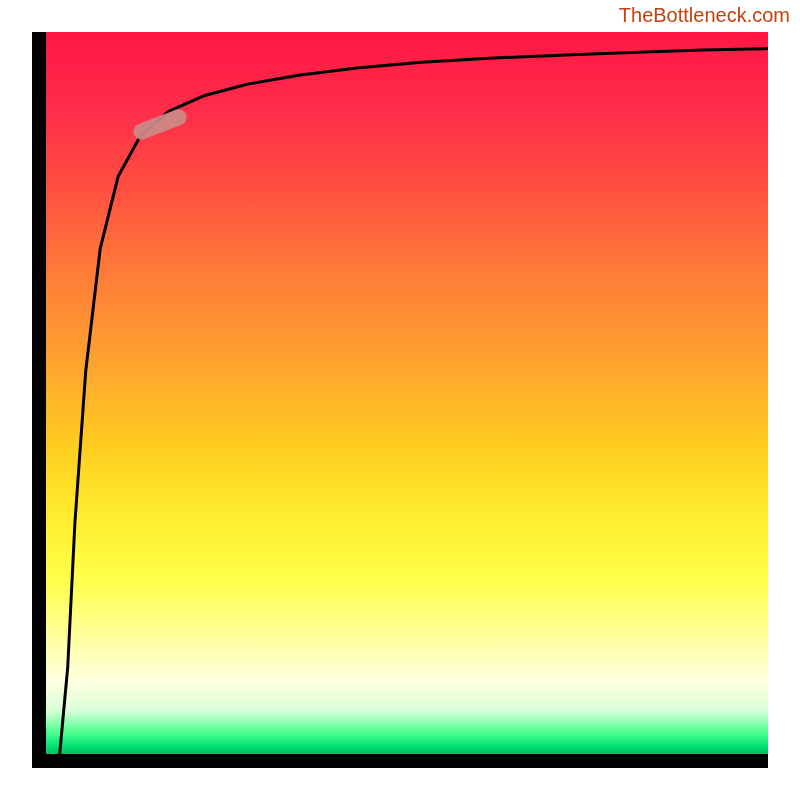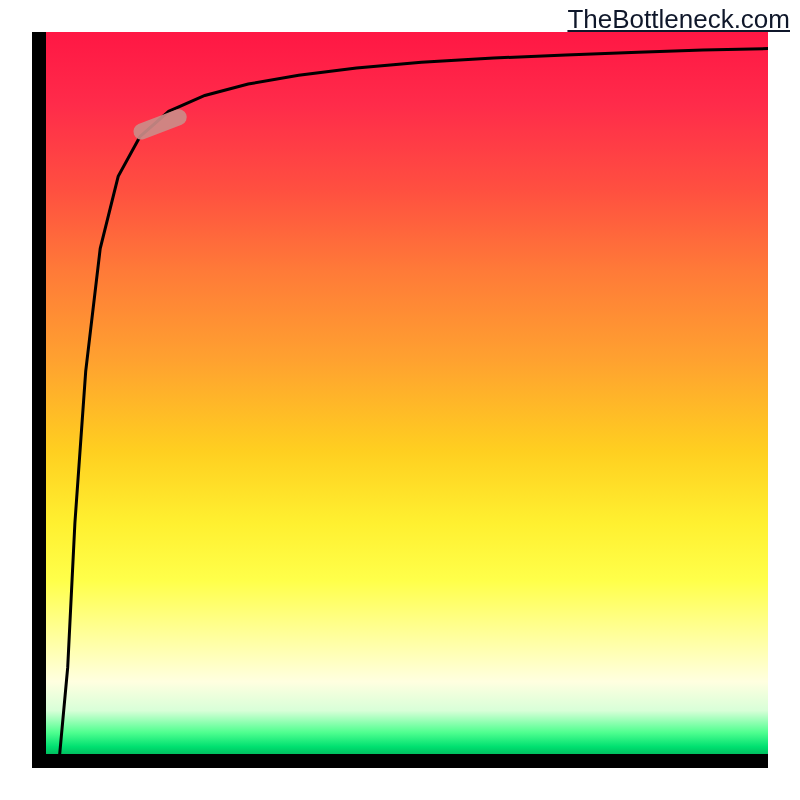--- a/index.html
+++ b/index.html
@@ -12,25 +12,24 @@
     height: 800px;
     background: #ffffff;
     position: relative;
     font-family: Arial, Helvetica, sans-serif;
     overflow: hidden;
   }
   .watermark {
     position: absolute;
     top: 4px;
     right: 10px;
-    font-size: 26px;
-    color: #0f172a;
+    font-size: 20px;
+    color: #c2410c;
     font-weight: 400;
     z-index: 10;
-    text-decoration: underline;
   }
   .plot-frame {
     position: absolute;
     left: 32px;
     top: 32px;
     width: 736px;
     height: 736px;
     background: #000;
   }
   .gradient-area {

